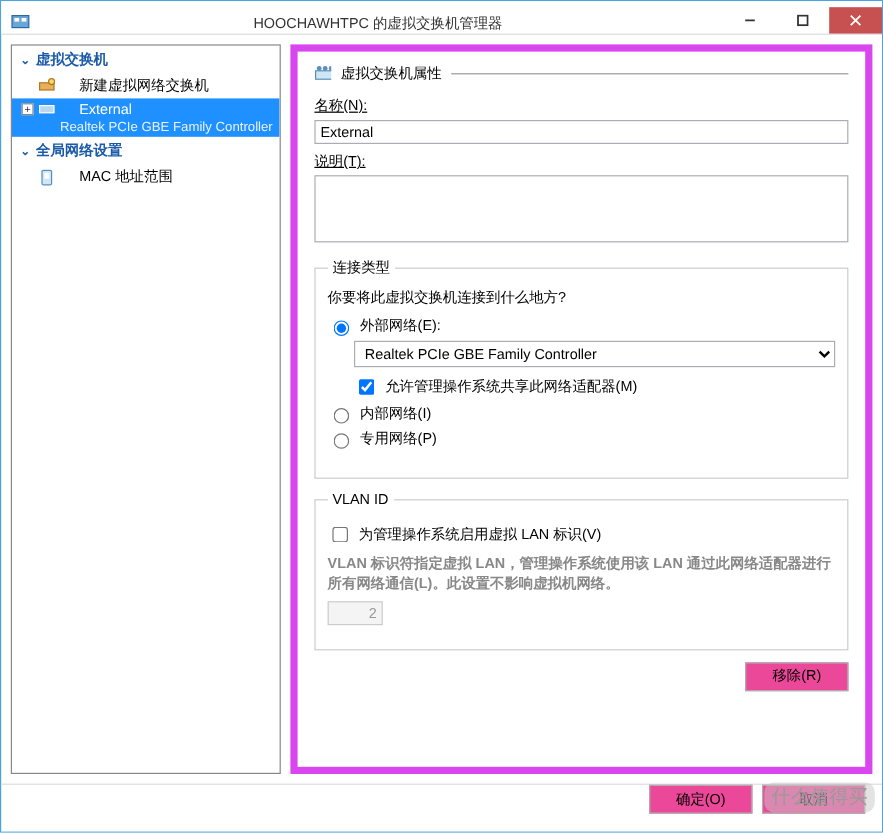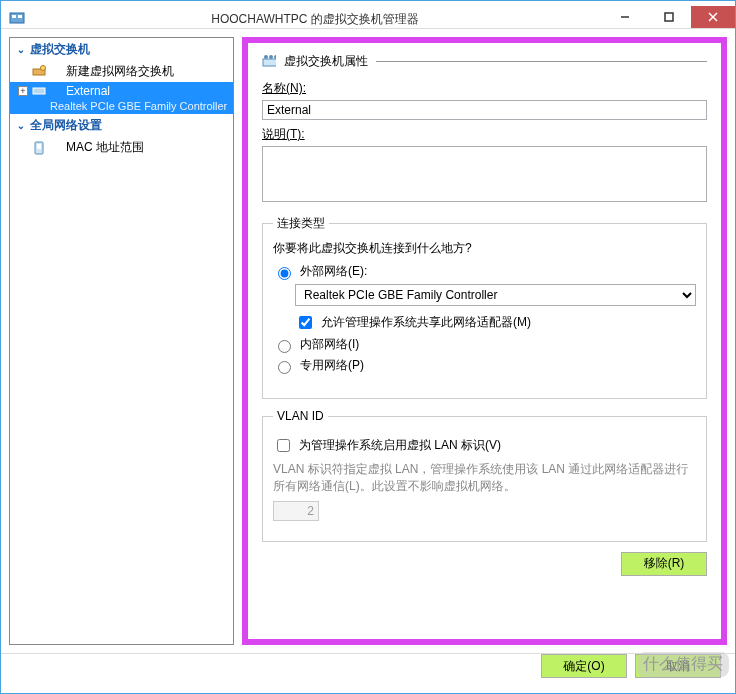--- a/index.html
+++ b/index.html
@@ -28,24 +28,24 @@
 .label { margin: 6px 0 3px; text-decoration: underline; }
 .input, .textarea, select { width: 100%; border: 1px solid #abadb3; padding: 2px 4px; font-family: inherit; background: #fff; }
 .textarea { height: 56px; resize: none; }
 fieldset { border: 1px solid #ccc; margin: 10px 0 0; padding: 6px 10px 20px; }
 legend { padding: 0 4px; }
 .question { margin: 2px 0 6px; }
 .radio-row { display: flex; align-items: center; gap: 6px; margin: 4px 0; }
 .indent { margin-left: 22px; }
 select { height: 22px; }
 .chk-row { display: flex; align-items: center; gap: 6px; margin: 7px 0 2px; }
-.disabled-text { color: #888; margin: 6px 0; line-height: 1.4; }
+.disabled-text { color: #888; margin: 6px 0; line-height: 1.4; font-weight: bold; }
 .small-input { width: 46px; border: 1px solid #ccc; padding: 2px 4px; text-align: right; color: #999; background: #f4f4f4; }
 .btn-row-right { display: flex; justify-content: flex-end; margin-top: 10px; }
-.btn { min-width: 86px; height: 24px; border: 1px solid #adadad; background: #bef264; padding: 0 20px; cursor: default; }
+.btn { min-width: 86px; height: 24px; border: 1px solid #adadad; background: #ec4899; padding: 0 20px; cursor: default; }
 .footer { height: 40px; border-top: 1px solid #ddd; display: flex; justify-content: flex-end; align-items: flex-start; gap: 8px; padding: 0 14px; position: relative; }
 .watermark { position: absolute; right: 6px; bottom: 16px; font-size: 16px; color: #999; background: rgba(200,200,200,.5); padding: 2px 6px; border-radius: 8px; }
 </style>
 </head>
 <body>
 
 <div class="window">
   <div class="titlebar">
     <span class="titlebar-icon">
       <svg width="16" height="16" viewBox="0 0 16 16">

